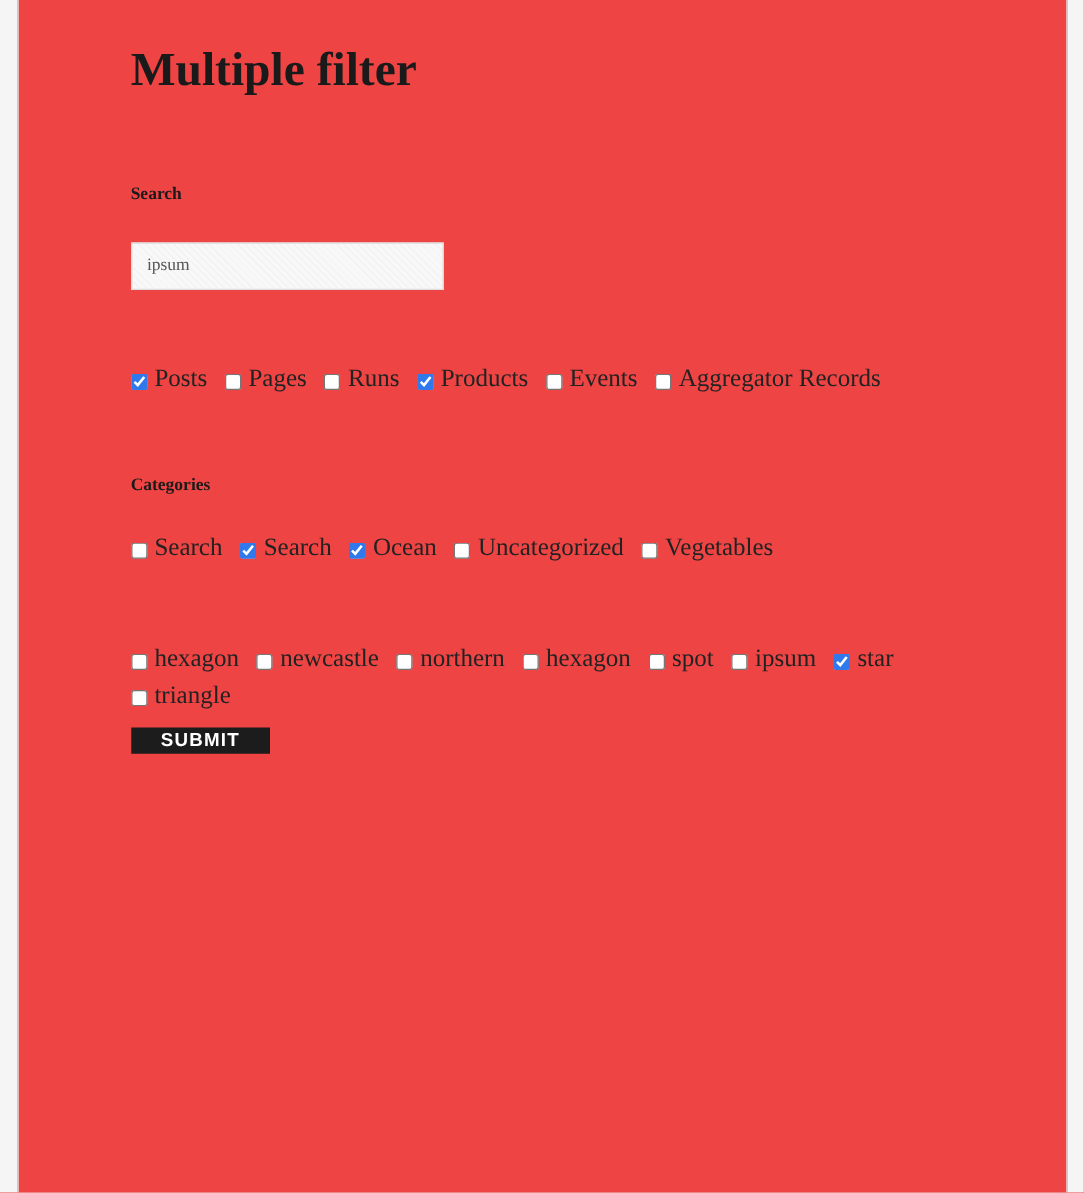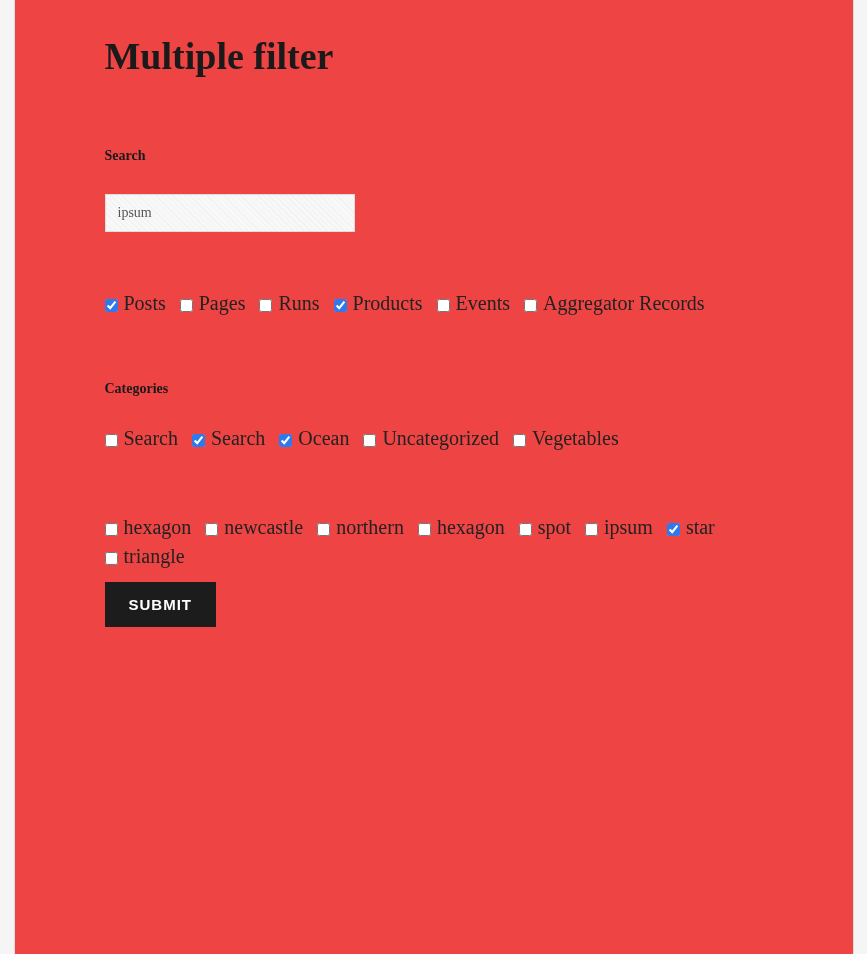--- a/index.html
+++ b/index.html
@@ -76,21 +76,21 @@
       height: 13px;
       cursor: pointer;
       accent-color: #3079ed;
       position: relative;
       top: 2px;
     }
     .submit-btn {
       background: #1c1c1c;
       color: #fff;
       border: none;
-      padding: 14px 24px;
+      padding: 2px 24px;
       font-size: 15px;
       font-weight: bold;
       font-family: Arial, sans-serif;
       letter-spacing: 1px;
       text-transform: uppercase;
       cursor: pointer;
       margin-top: 8px;
     }
   </style>
 </head>

